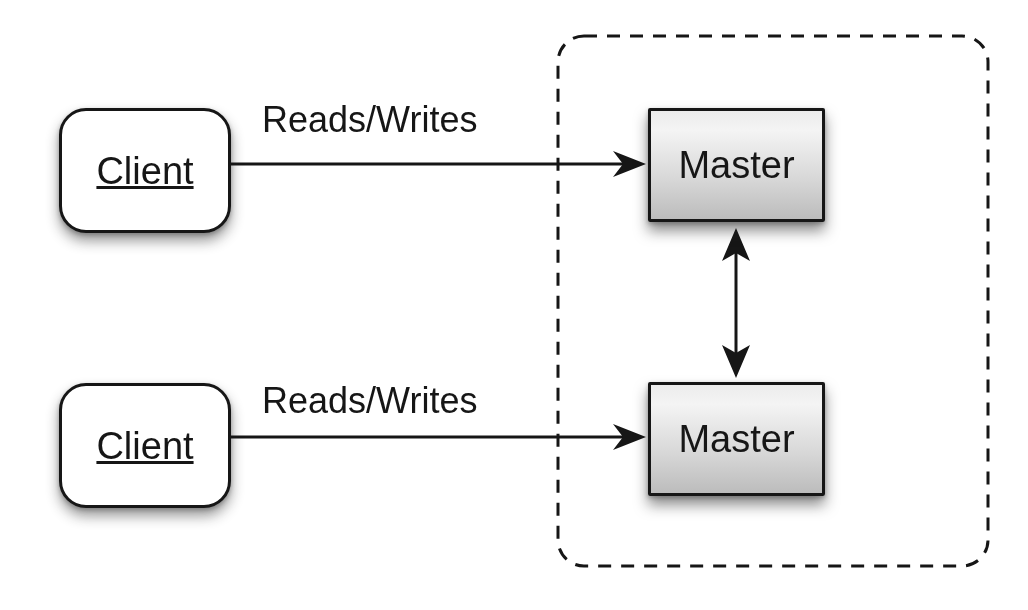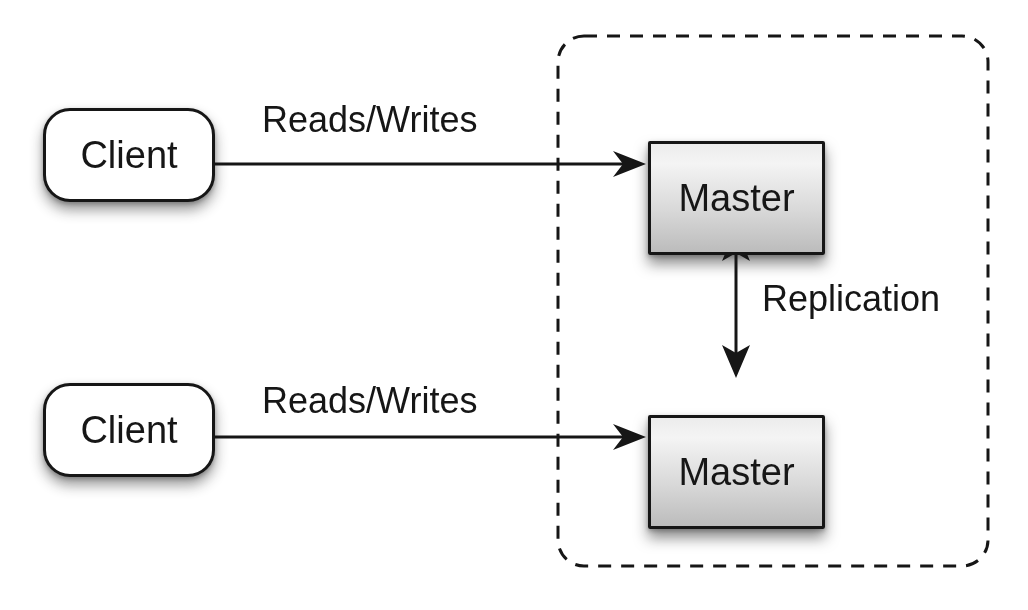--- a/index.html
+++ b/index.html
@@ -44,41 +44,41 @@
     display: flex;
     align-items: center;
     justify-content: center;
     box-sizing: border-box;
     border: 3px solid var(--stroke, #161616);
     font-size: 38px;
     line-height: 1;
   }
   .node .label { white-space: nowrap; }
   .client {
-    left: 43px;
+    left: 59px;
     width: 172px;
-    height: 94px;
+    height: 125px;
     border-radius: 27px;
     background: var(--client_fill, #ffffff);
     box-shadow: 0 8px 13px rgba(30,30,30,0.45), 0 2px 4px rgba(0,0,0,0.25);
+    text-decoration: underline;
   }
   .client.top { top: 108px; }
   .client.bottom { top: 383px; }
   .master {
     left: 648px;
     width: 177px;
     height: 114px;
     border-radius: 2px;
     background: linear-gradient(180deg,
       var(--master_gradient_top, #ececec) 0%,
       #f4f4f4 18%,
       var(--master_gradient_mid, #d8d8d8) 62%,
       var(--master_gradient_bottom, #bcbcbc) 100%);
     box-shadow: 0 9px 14px rgba(30,30,30,0.5), 0 2px 4px rgba(0,0,0,0.25);
-    margin-top: 33px;
   }
   .master.top { top: 108px; }
   .master.bottom { top: 382px; }
   .edge-label {
     position: absolute;
     z-index: 3;
     font-size: 36px;
     line-height: 1;
     white-space: nowrap;
   }
@@ -127,15 +127,14 @@
   </div>
 
   <div class="node master bottom">
     <span class="label">Master</span>
   </div>
 
   <div class="edge-label rw-top">Reads/Writes</div>
 
   <div class="edge-label rw-bottom">Reads/Writes</div>
 
-  <div class="edge-label replication">Replication</div>
 
 </div>
 
 </body></html>

